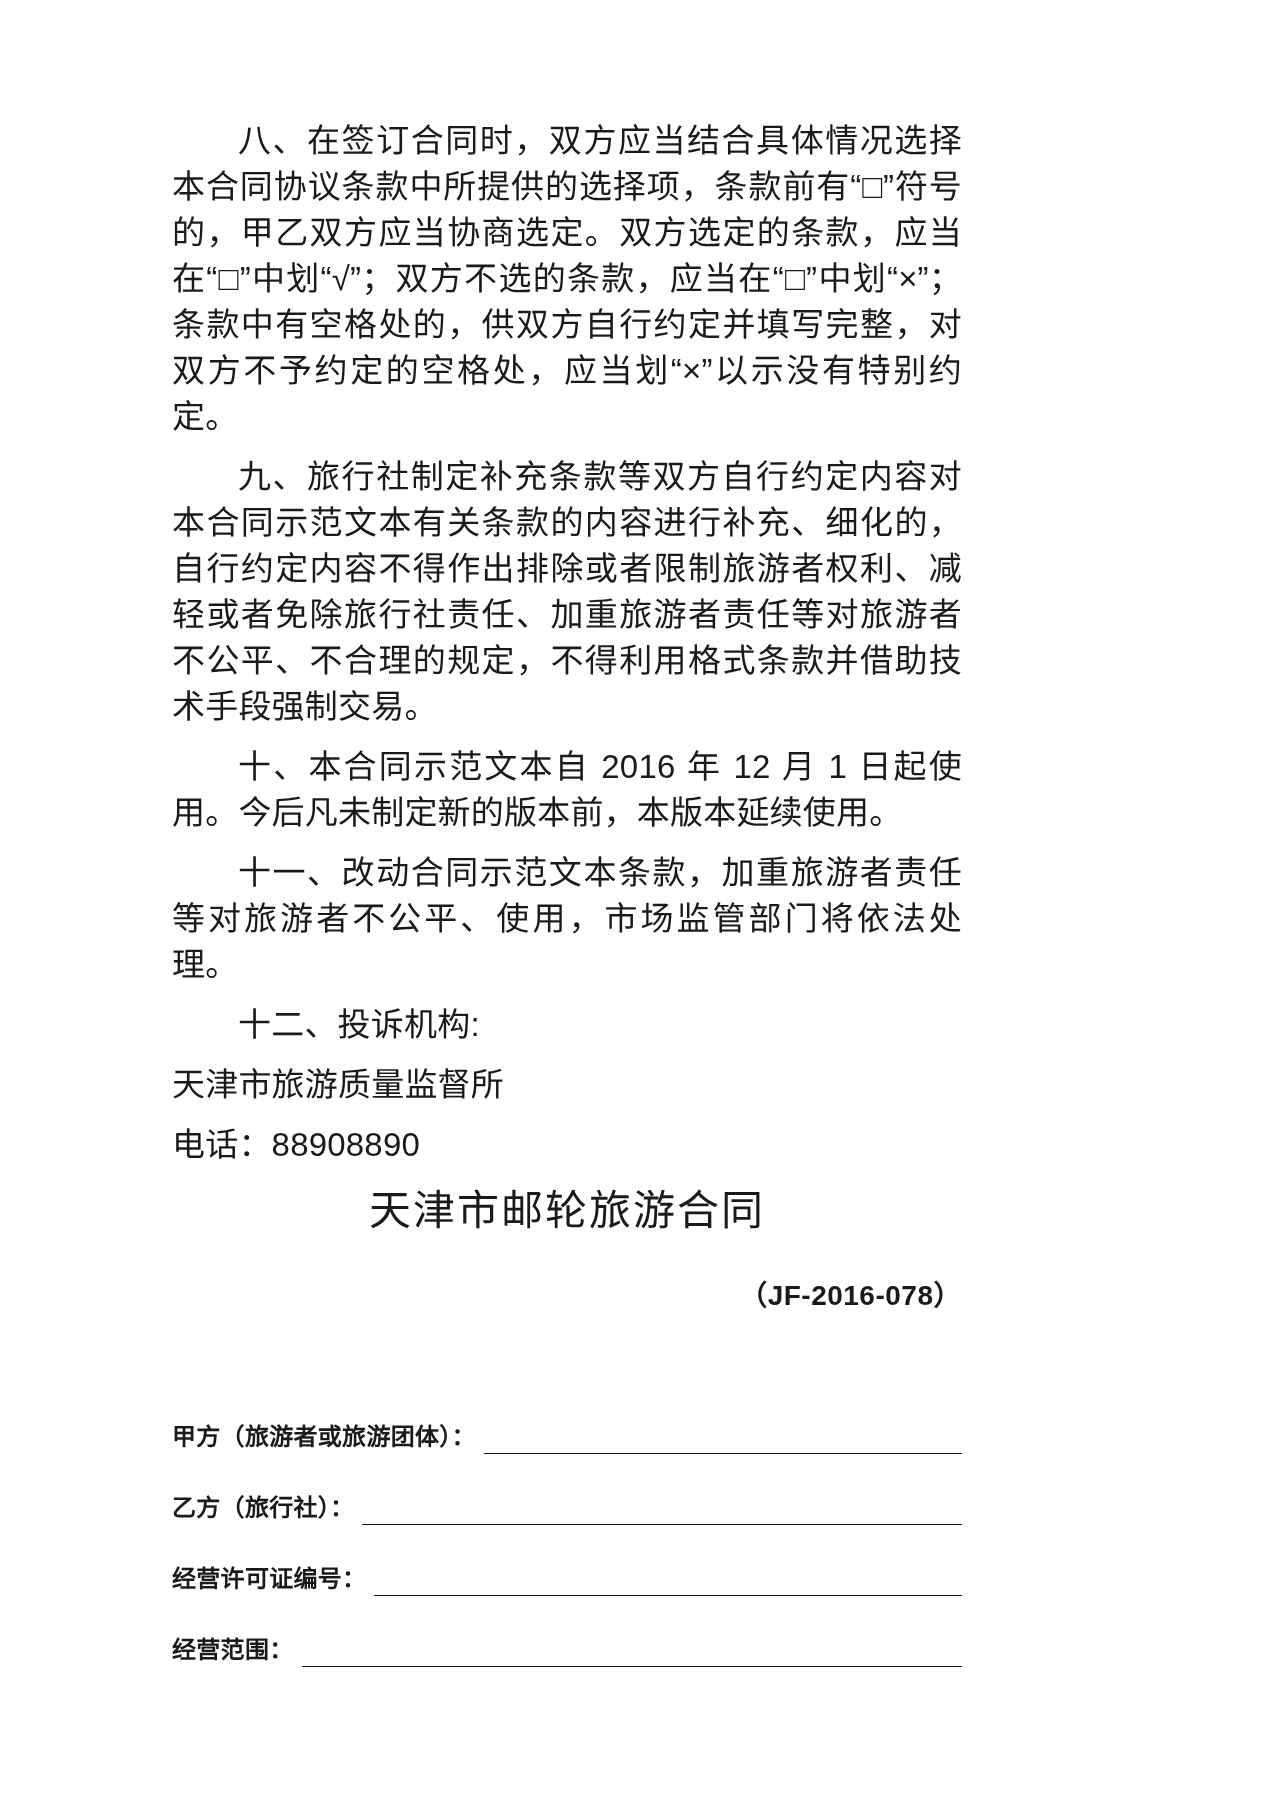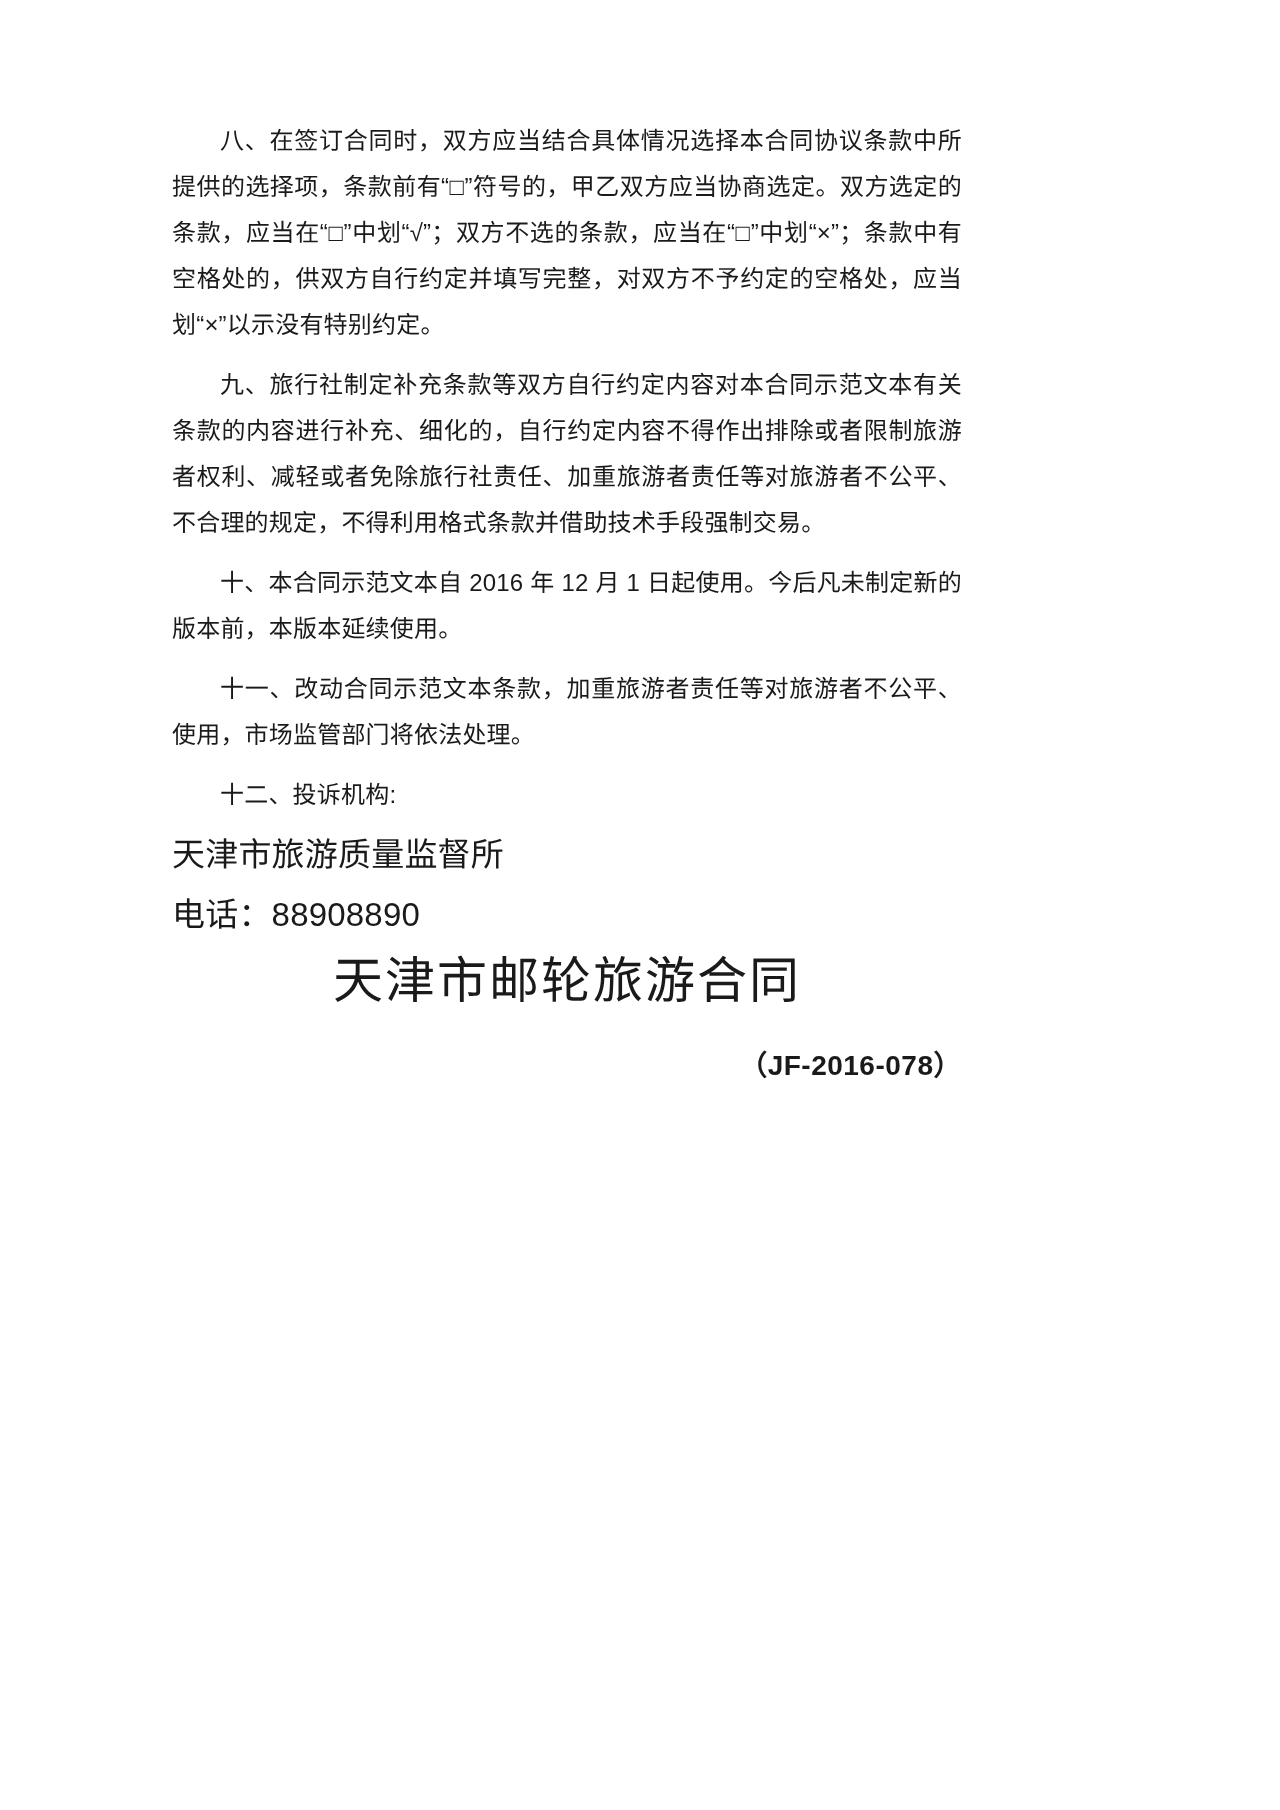--- a/index.html
+++ b/index.html
@@ -19,42 +19,42 @@
   }
   .content {
     position: absolute;
     left: 172px;
     top: 118px;
     width: 790px;
   }
 
   
   .para {
-    font-size: 24px;
+    font-size: 33px;
     line-height: 46px;
     text-align: justify;
     text-justify: inter-ideograph;
     text-indent: 2em;
     margin: 0 0 14px 0;
     letter-spacing: 0.2px;
     word-break: break-all;
   }
 
   
   .line {
     font-size: 33px;
     line-height: 46px;
     margin: 0 0 14px 0;
     text-align: left;
     letter-spacing: 0.2px;
   }
 
   
   .doc-title {
-    font-size: 50px;
+    font-size: 42px;
     line-height: 58px;
     text-align: center;
     margin: 14px 0 8px 0;
     letter-spacing: 2px;
     font-weight: 400;
     font-family: "Liberation Sans", "DejaVu Sans", sans-serif;
   }
   .doc-code {
     font-size: 28px;
     line-height: 40px;
@@ -111,16 +111,39 @@
 
     <p class="line">天津市旅游质量监督所</p>
 
 
     <p class="line">电话：88908890</p>
 
     <h1 class="doc-title">天津市邮轮旅游合同</h1>
 
     <div class="doc-code">（JF-2016-078）</div>
 
+    <div class="fields">
+
+      <div class="field-row">
+        <span class="field-label">甲方（旅游者或旅游团体）：</span>
+        <span class="field-rule"></span>
+      </div>
+
+      <div class="field-row">
+        <span class="field-label">乙方（旅行社）：</span>
+        <span class="field-rule"></span>
+      </div>
+
+      <div class="field-row">
+        <span class="field-label">经营许可证编号：</span>
+        <span class="field-rule"></span>
+      </div>
+
+      <div class="field-row">
+        <span class="field-label">经营范围：</span>
+        <span class="field-rule"></span>
+      </div>
+
+    </div>
 
 
   </div>
 </div>
 
 </body></html>

